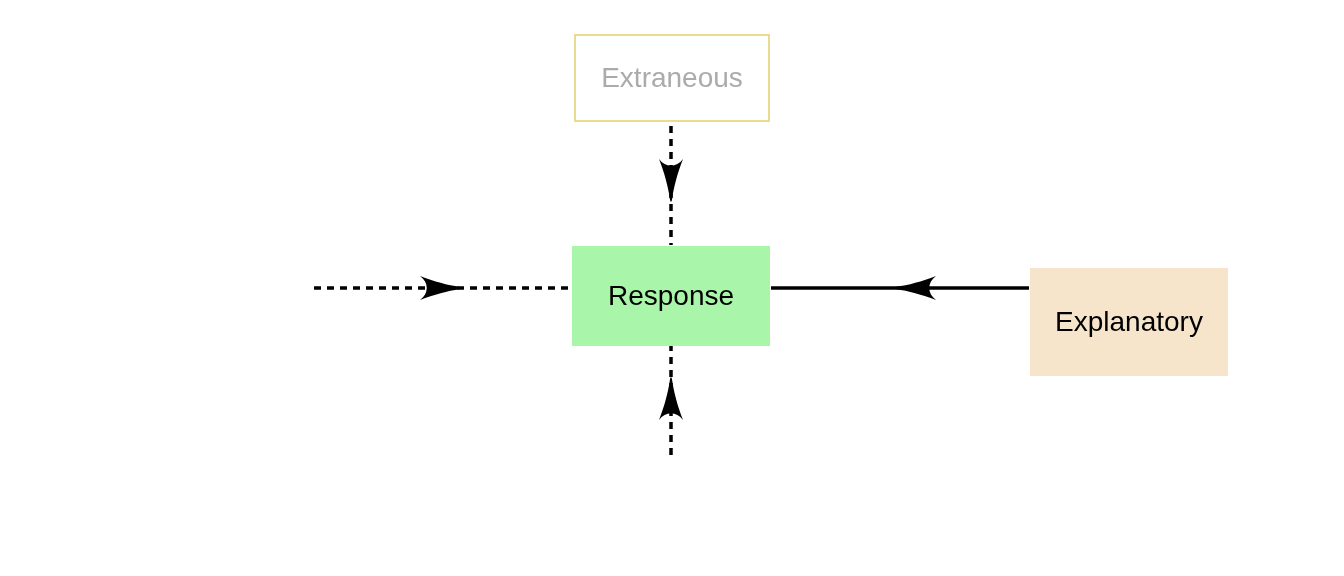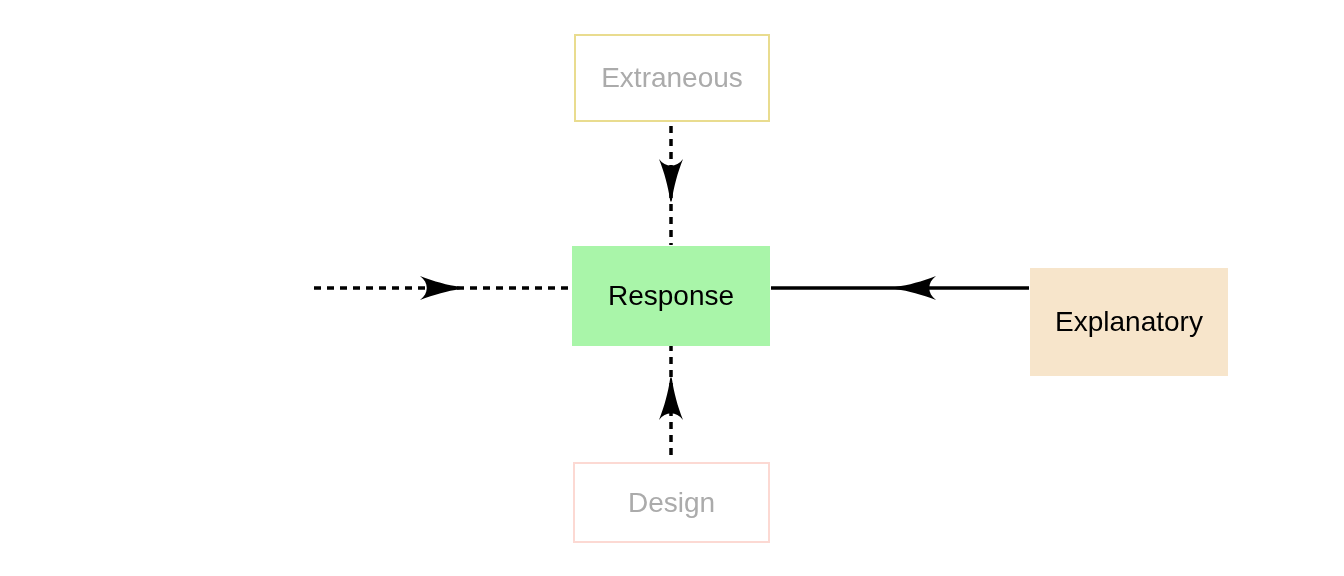--- a/index.html
+++ b/index.html
@@ -66,17 +66,14 @@
 
 
   <div class="node response-box" style="left:572px;top:246px;width:198px;height:100px;">
     <span>Response</span>
   </div>
 
   <div class="node explanatory-box" style="left:1030px;top:246px;width:198px;height:108px;margin-top:22px;">
     <span>Explanatory</span>
   </div>
 
-  <div class="node muted pink-border" style="left:573px;top:462px;width:197px;height:81px;">
-    <span>Design</span>
-  </div>
 
 </div>
 
 </body></html>

